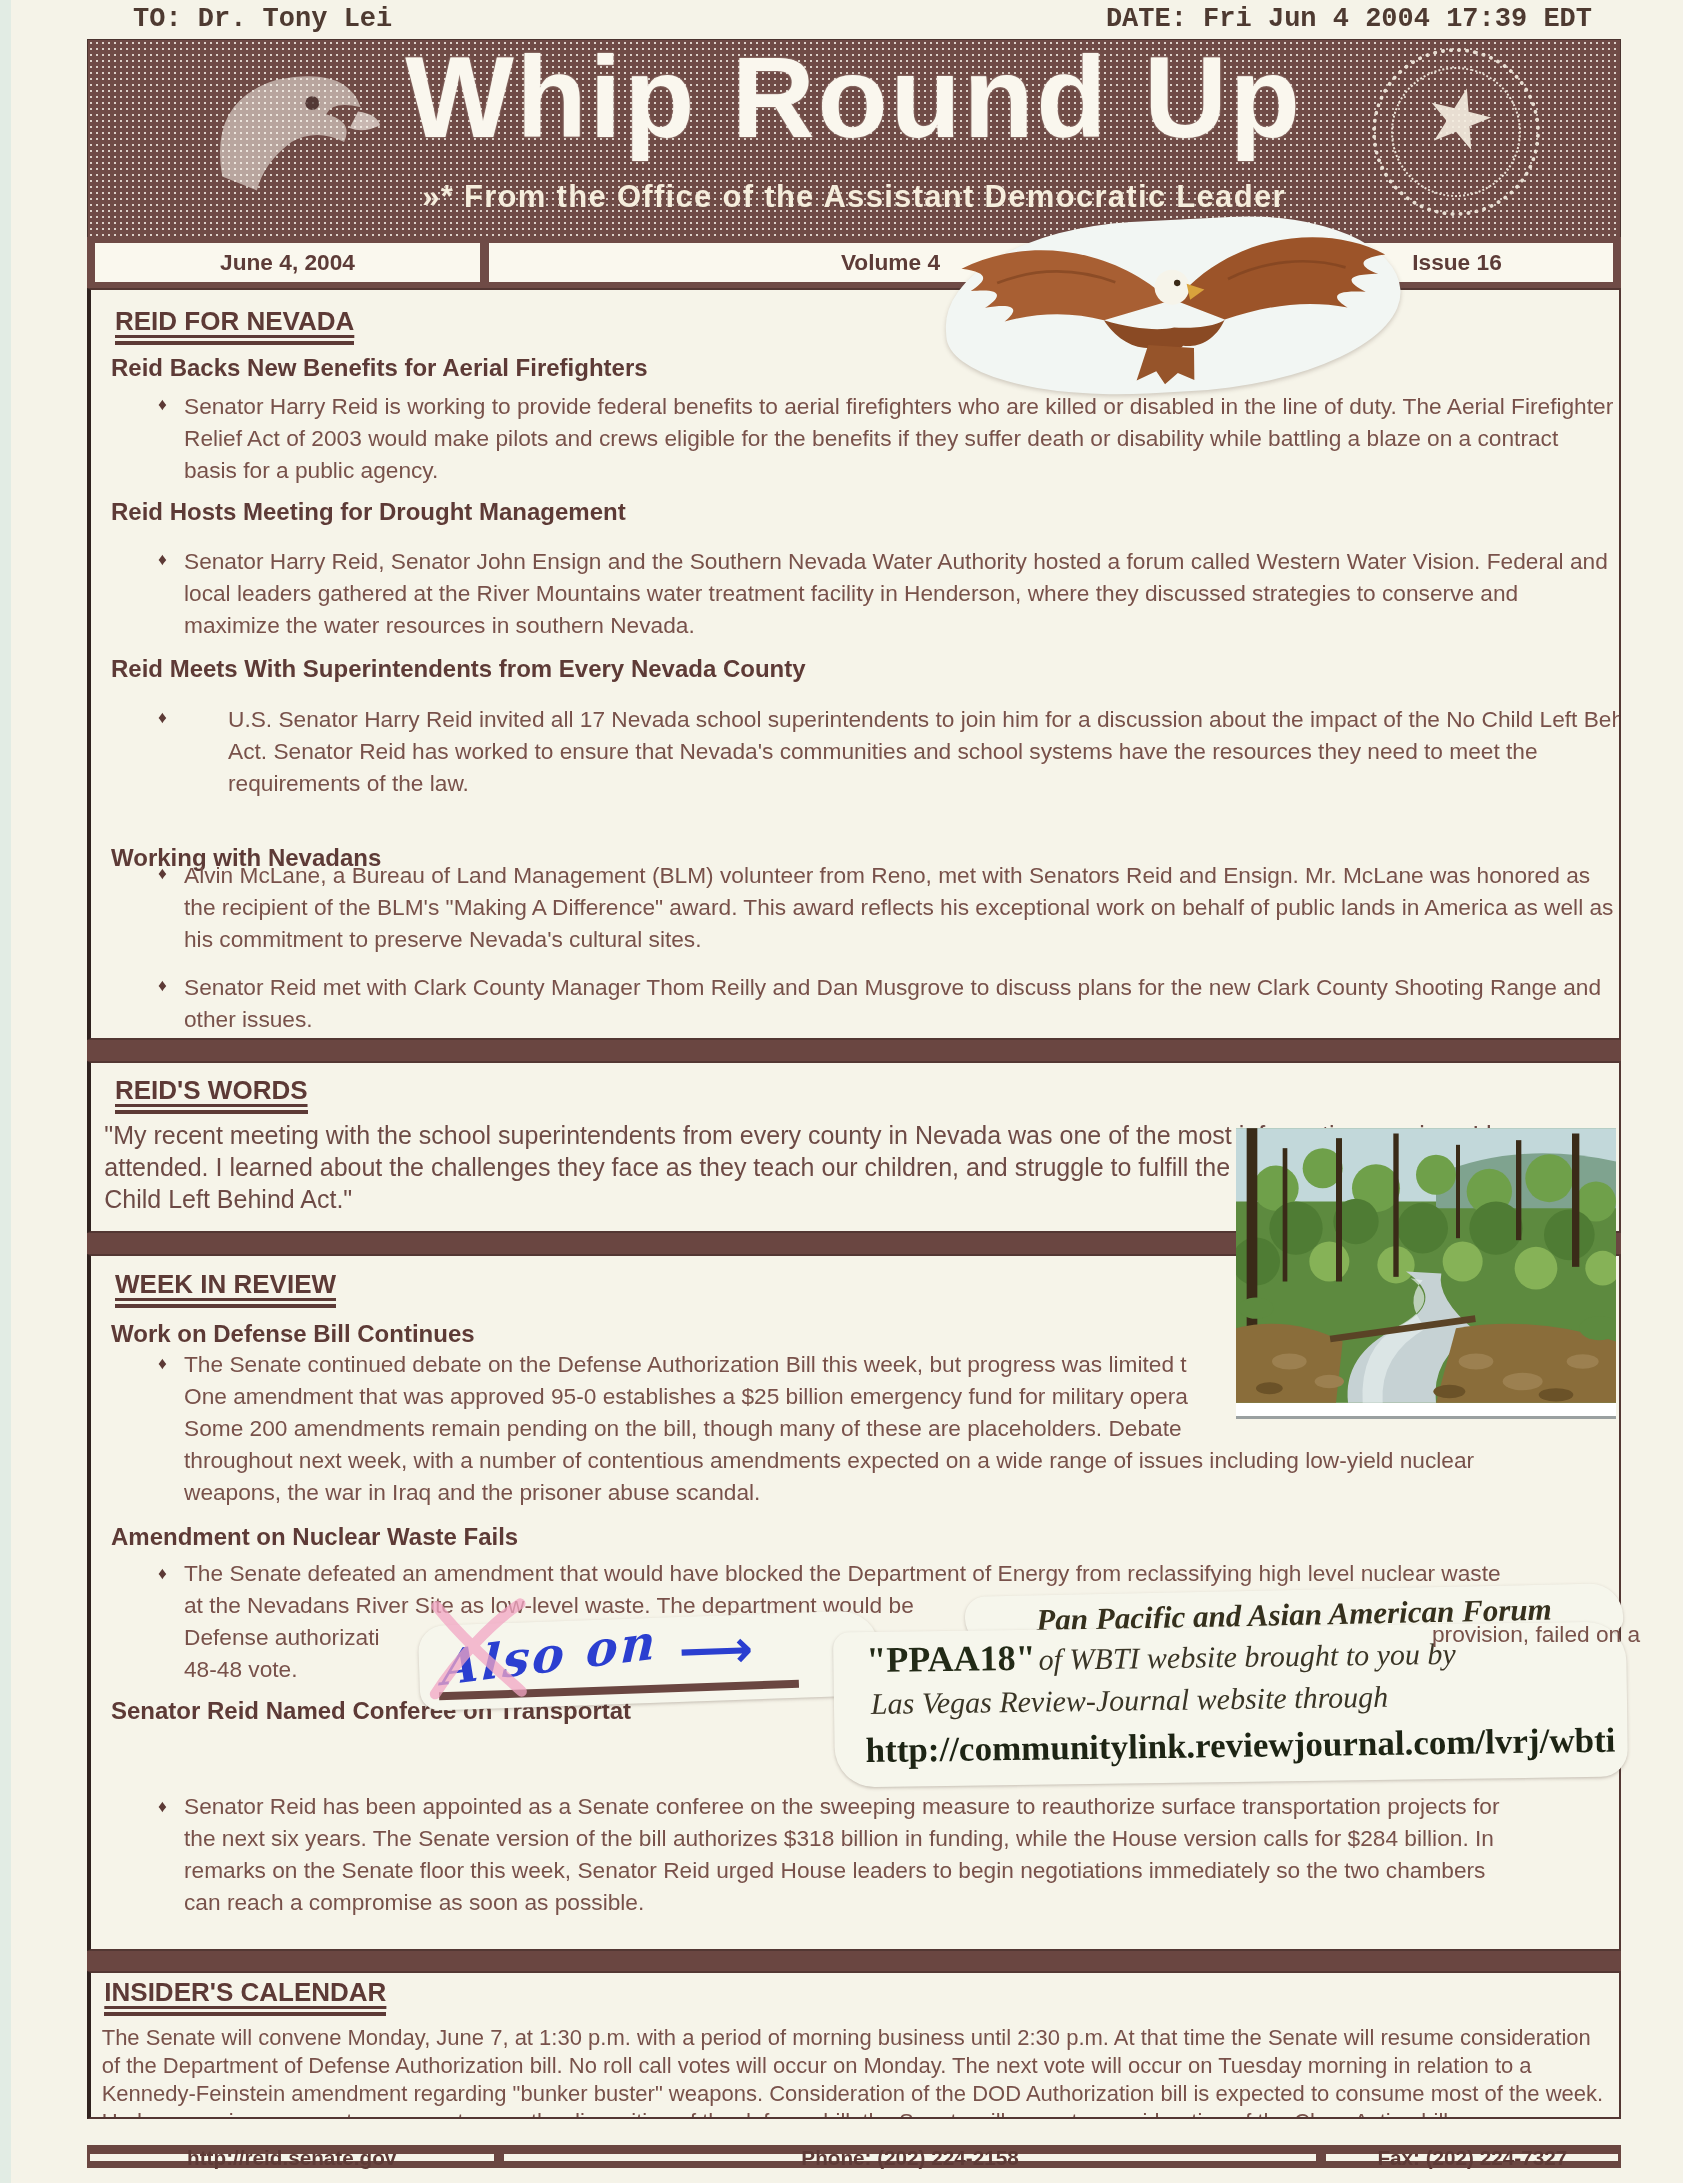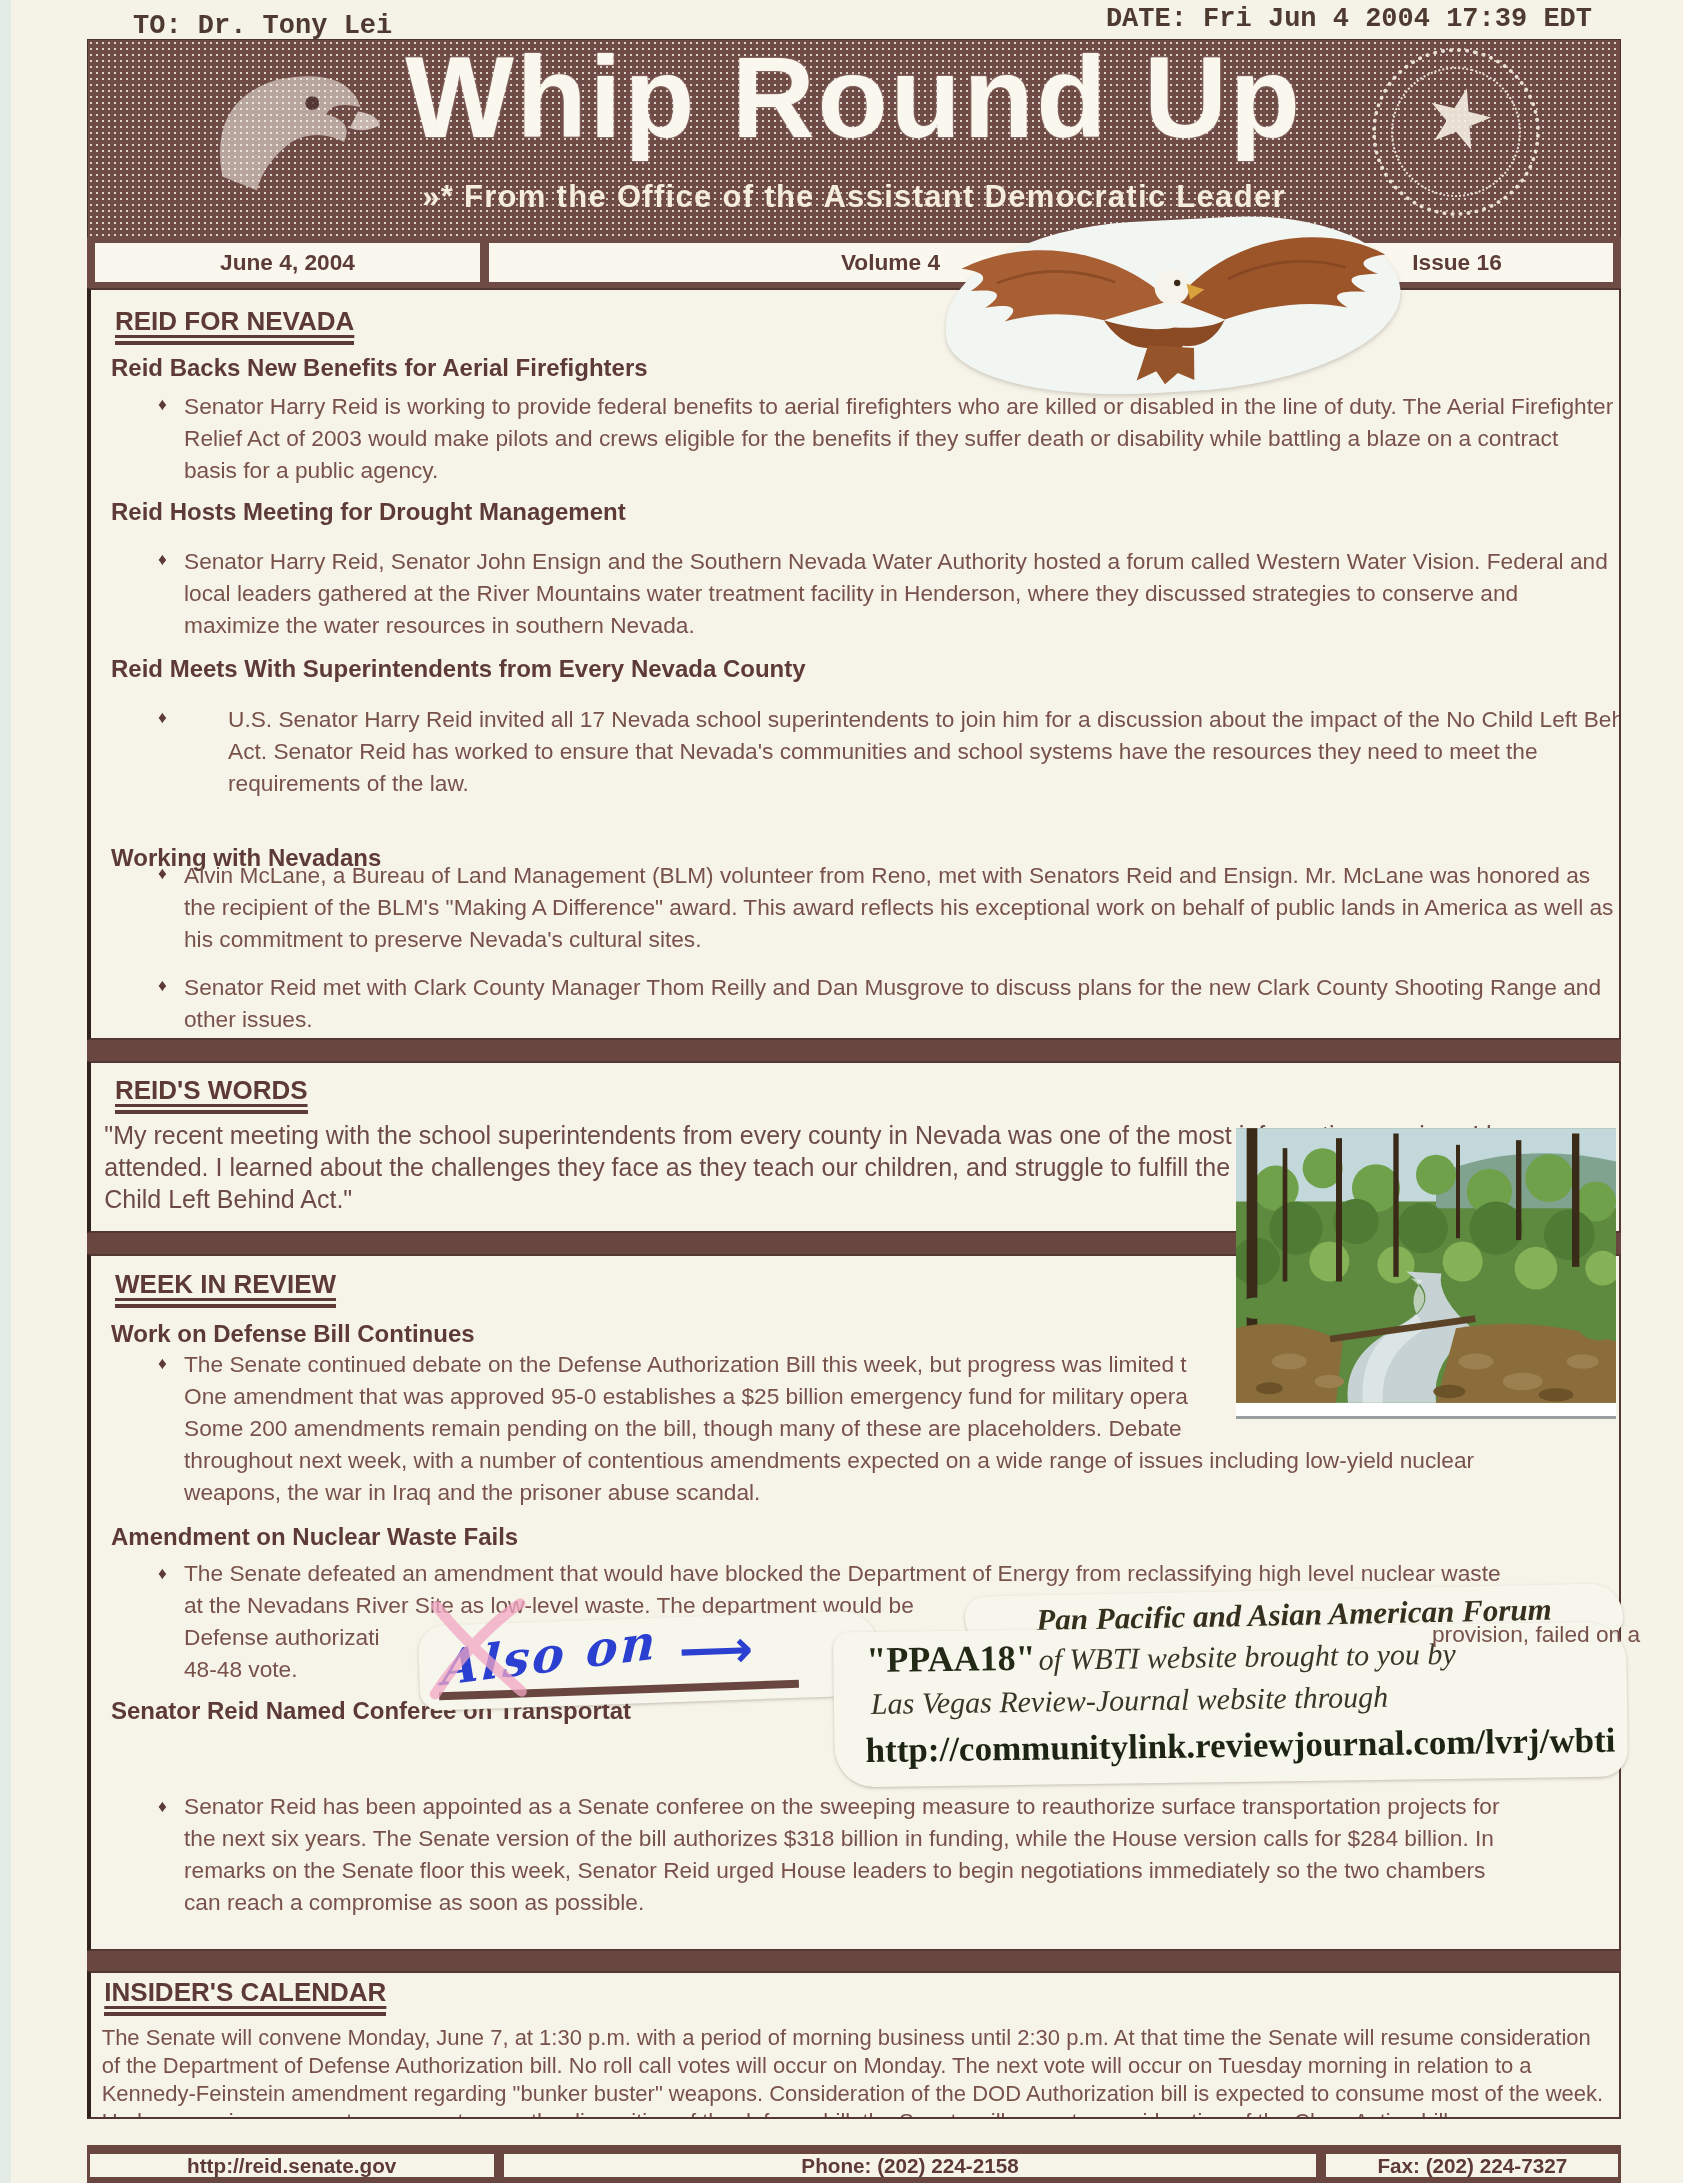--- a/index.html
+++ b/index.html
@@ -2,21 +2,21 @@
 <html style="font-size:10.7px"><head>
 <meta charset="utf-8">
 <style>
   html,body{margin:0;padding:0;background:#e9e9e0;}
   #page{position:relative;width:1683px;height:2183px;background:#f5f3e8;overflow:hidden;
         font-family:"Liberation Sans",sans-serif;color:#70493f;}
   #scan-edge{position:absolute;left:0;top:0;width:10.7px;height:100%;background:#e2ece4;}
   
   #fax-line{position:absolute;left:0;top:4px;width:1639px;height:33px;
             font-family:"Liberation Mono",monospace;font-size:27px;font-weight:bold;color:#4e3a31;}
-  #fax-to{position:absolute;left:133px;top:0;margin-top:7px;}
+  #fax-to{position:absolute;left:133px;top:0;}
   #fax-date{position:absolute;right:47px;top:0;}
   
   #banner{position:absolute;left:87px;top:39px;width:1534px;height:199px;
           background-color:#6f4b46;
           background-image:radial-gradient(rgba(248,244,235,.8) 1px,transparent 1.4px);
           background-size:6px 6px;border:1.3px solid #4a332f;box-sizing:border-box;}
   #banner-title{position:absolute;left:0;top:-9.3px;width:100%;text-align:center;
           font-size:115px;font-weight:bold;color:#faf7ee;letter-spacing:2.7px;
           text-shadow:0 0 2px rgba(250,247,238,.6);}
   #banner-subtitle{position:absolute;left:0;top:139px;width:100%;text-align:center;
@@ -41,21 +41,21 @@
   .hbar{position:absolute;left:87px;width:1534px;background:#6a4641;}
   .sec-heading{position:absolute;left:24px;font-size:26px;font-weight:bold;color:#5d3a36;
        text-decoration:underline;text-decoration-thickness:2.7px;text-underline-offset:4.7px;
        border-bottom:4px solid #5d3a36;padding-bottom:4px;}
   .subhead{position:absolute;left:20px;font-size:24px;font-weight:bold;color:#5d3a36;white-space:nowrap;}
   .diamond{position:absolute;left:67px;font-size:17.3px;color:#5d3a36;}
   .para{position:absolute;left:93px;width:1432px;font-size:22.7px;line-height:32px;color:#78514a;}
   .bline{position:absolute;left:93px;font-size:22.7px;color:#78514a;white-space:nowrap;}
   .quote{position:absolute;left:13.3px;width:1519px;font-size:25px;line-height:32px;color:#6d4a45;}
   
-  #footer{position:absolute;left:87px;top:2145px;width:1534px;height:39px;background:#6a4641;
+  #footer{position:absolute;left:87px;top:2145px;width:1534px;height:23px;background:#6a4641;
           display:flex;align-items:stretch;padding:8.7px 2.7px 6.7px 2.7px;box-sizing:border-box;gap:10px;}
   .footer-cell{background:#f6f4e9;display:flex;align-items:center;justify-content:center;
           font-size:20.7px;font-weight:bold;color:#5d3a36;}
   #footer-web{width:404px;} #footer-phone{flex:1;} #footer-fax{width:292px;}
   
   #nature-photo{position:absolute;left:1236px;top:1128px;width:380px;height:291px;z-index:4;
           background:#fff;border-bottom:3.3px solid #9aa0a0;padding-bottom:8px;box-sizing:border-box;}
   
   #eagle-cutout{position:absolute;left:945px;top:220px;width:456px;height:172px;z-index:4;
           background:#f2f6f3;border-radius:48% 42% 55% 50% / 65% 55% 60% 45%;

